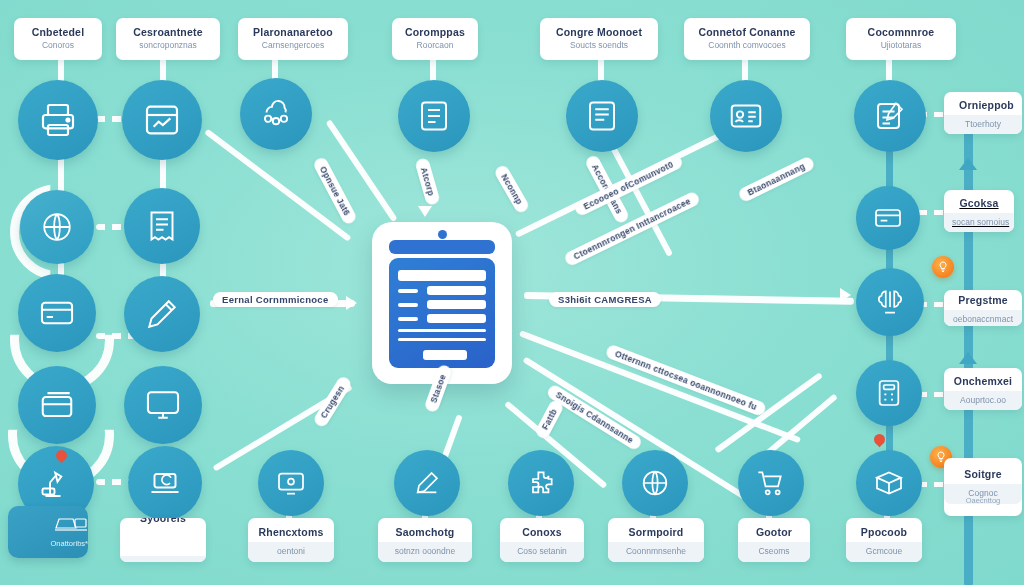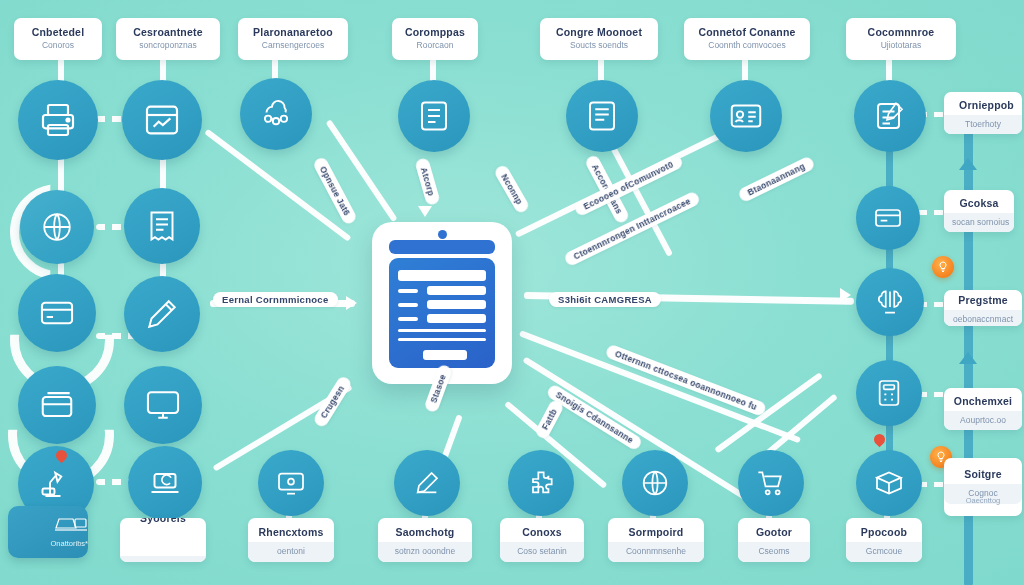--- a/index.html
+++ b/index.html
@@ -491,29 +491,29 @@
   </div>
   <div class="chip split" style="left:846px; top:518px; width:76px; height:44px;">
     <div class="t1">Ppocoob</div>
     <div class="t2">Gcmcoue</div>
   </div>
 
   <div class="chip split" style="left:944px; top:92px; width:78px; height:42px;align-items:flex-end;">
     <div class="t1">Ornieppob</div>
     <div class="t2">Ttoerhoty</div>
   </div>
-  <div class="chip split" style="left:944px; top:190px; width:70px; height:42px;">
+  <div class="chip split" style="left:944px; top:190px; width:70px; height:42px;text-decoration:underline;">
     <div class="t1">Gcoksa</div>
     <div class="t2">socan sornoius</div>
   </div>
   <div class="chip split" style="left:944px; top:282px; width:78px; height:36px;margin-top:8px;">
     <div class="t1">Pregstme</div>
     <div class="t2">oebonaccnmact</div>
   </div>
-  <div class="chip split" style="left:944px; top:388px; width:78px; height:42px;">
+  <div class="chip split" style="left:944px; top:368px; width:78px; height:42px;">
     <div class="t1">Onchemxei</div>
     <div class="t2">Aouprtoc.oo</div>
   </div>
   <div class="chip split tri" style="left:944px; top:458px; width:78px; height:58px;">
     <div class="t1">Soitgre</div>
     <div class="t2">Cognoc</div>
     <div class="t3">Oaecnttog</div>
   </div>
 
   <div style="position:absolute; left:8px; top:506px; width:80px; height:52px; background:linear-gradient(150deg,#3aa2c6,#2c8fb6); border-radius:10px; box-shadow:0 4px 9px rgba(30,80,95,.2); display:flex; flex-direction:column; align-items:flex-end; justify-content:center; gap:3px;">

